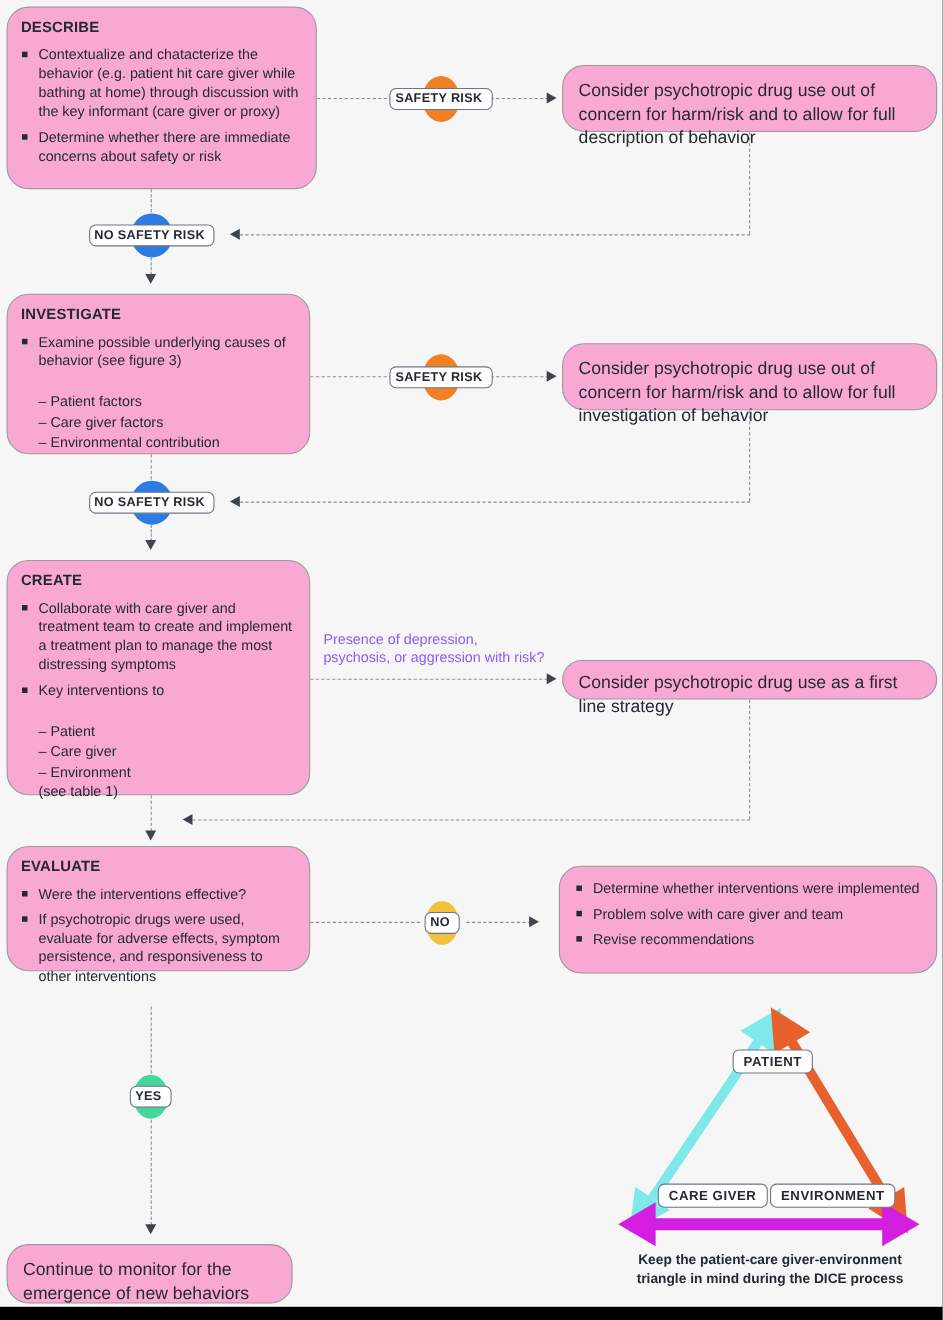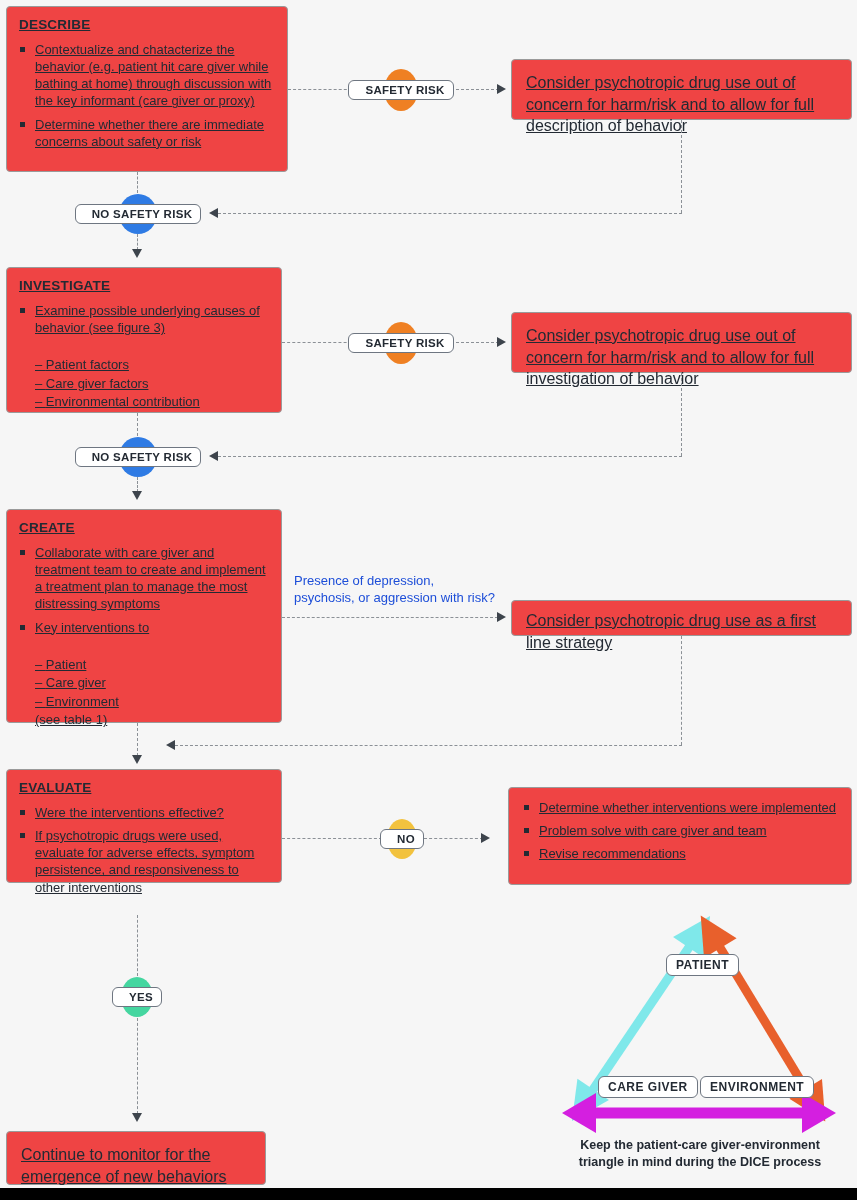--- a/index.html
+++ b/index.html
@@ -23,25 +23,24 @@
   #bottom-bar {
     position: absolute;
     left: 0; top: 1188px;
     width: 857px; height: 12px;
     background: #000;
   }
 
   
   .fbox {
     position: absolute;
-    background: #ef4444;
+    background: #f9a8d4;
     border: 1px solid #9a9a9a;
-    border-radius: 4px;
-    color: #232a33;
-    text-decoration: underline;
+    border-radius: 20px;
+    color: #232a33;
   }
   .fbox-inner { padding: 10px 12px 10px 12px; }
   .fbox h3 {
     font-size: 13.5px;
     font-weight: 600;
     letter-spacing: .2px;
     margin-bottom: 9px;
     color: #232a33;
   }
   .bullets { list-style: none; }
@@ -82,21 +81,21 @@
     position: absolute;
     left: 50%; top: 50%;
     transform: translate(-50%,-50%);
     border-radius: 50%;
   }
   .badge .pill {
     position: relative;
     background: #ffffff;
     border: 1px solid #6e7681;
     border-radius: 6px;
-    padding: 3px 8px 3px 16px;
+    padding: 3px 8px 3px 4px;
     font-size: 11.5px;
     font-weight: 600;
     letter-spacing: .3px;
     color: #232a33;
     white-space: nowrap;
     z-index: 2;
   }
 
   
   .hdash {
@@ -125,21 +124,21 @@
   }
   .arrow-d {
     border-left: 5.5px solid transparent;
     border-right: 5.5px solid transparent;
     border-top: 9px solid #3d444c;
   }
   .edge-label {
     position: absolute;
     font-size: 13px;
     line-height: 1.3;
-    color: #1d4ed8;
+    color: #8b5cf6;
     white-space: nowrap;
   }
 
   
   #triangle-group { position: absolute; }
   #triangle-group svg { display: block; }
   .tri-pill {
     position: absolute;
     background: #ffffff;
     border: 1px solid #6e7681;

